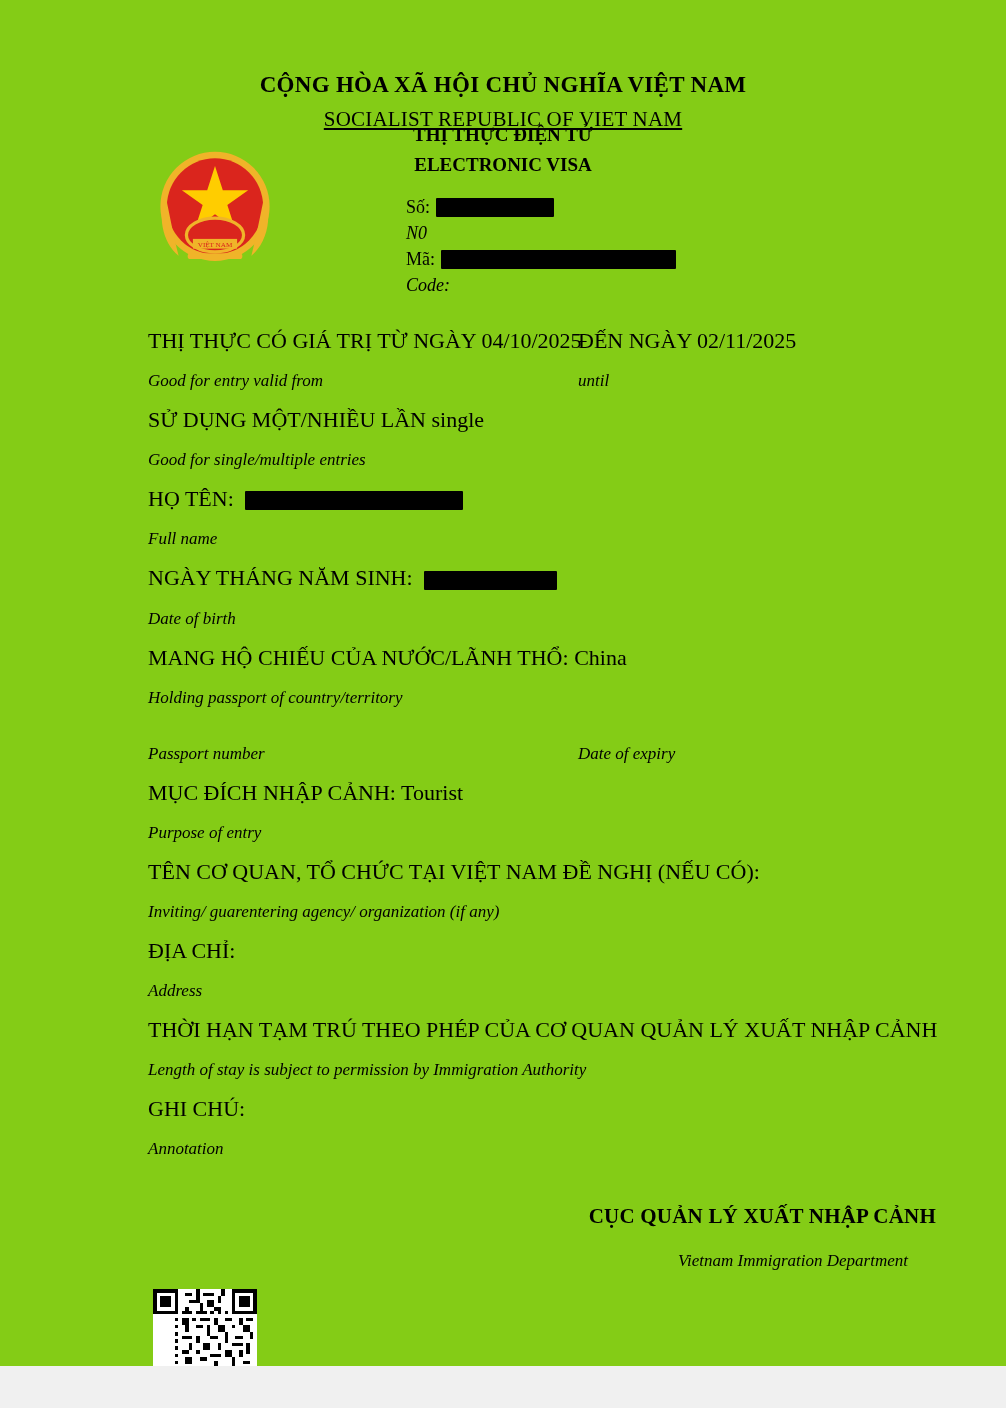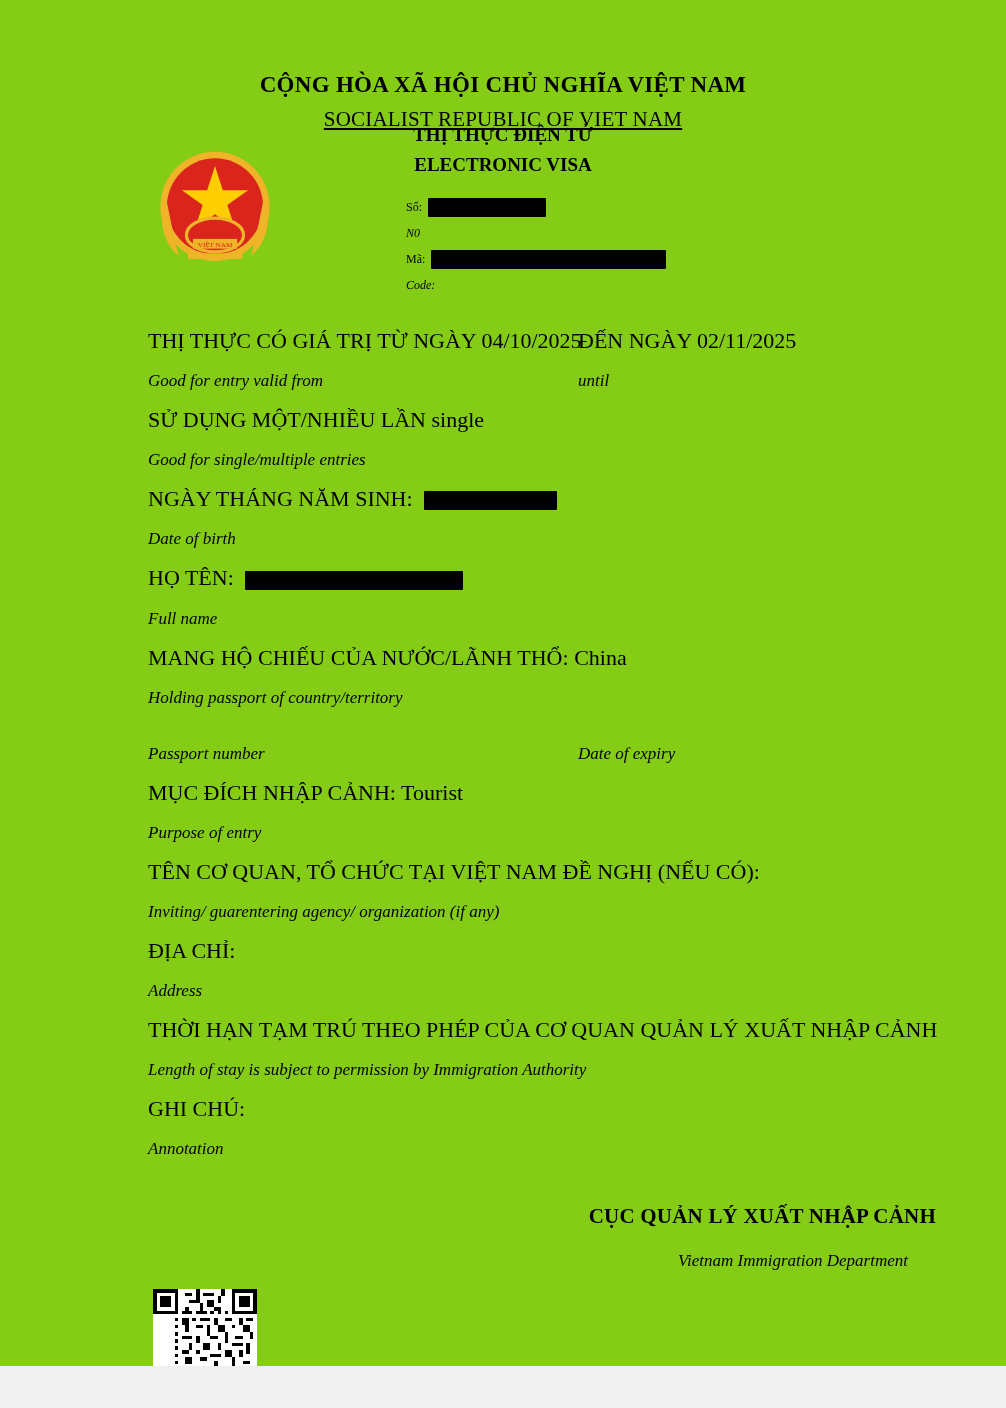--- a/index.html
+++ b/index.html
@@ -69,21 +69,21 @@
   }
   .visa-type .vt2 {
     font-size: 19px;
     font-weight: bold;
     margin-top: 8px;
   }
   .numrows {
     position: absolute;
     left: 406px;
     top: 62px;
-    font-size: 12px;
+    font-size: 18px;
   }
   .numrow {
     display: flex;
     align-items: center;
     height: 26px;
   }
   .numrow .lbl { white-space: nowrap; }
   .numrow .lbl-it { font-style: italic; }
   .redacted {
     display: inline-block;
@@ -235,32 +235,32 @@
     <div class="field">
       <div class="vn">
         <span>SỬ DỤNG MỘT/NHIỀU LẦN</span>
         <span class="val">single</span>
       </div>
       <div class="en">Good for single/multiple entries</div>
     </div>
 
     <div class="field">
       <div class="vn">
+        <span>HỌ TÊN:</span>
+        <span class="redacted" style="width:218px;"></span>
+      </div>
+      <div class="en">Full name</div>
+    </div>
+
+    <div class="field">
+      <div class="vn">
         <span>NGÀY THÁNG NĂM SINH:</span>
         <span class="redacted" style="width:133px;"></span>
       </div>
       <div class="en">Date of birth</div>
-    </div>
-
-    <div class="field">
-      <div class="vn">
-        <span>HỌ TÊN:</span>
-        <span class="redacted" style="width:218px;"></span>
-      </div>
-      <div class="en">Full name</div>
     </div>
 
     <div class="field">
       <div class="vn">
         <span>MANG HỘ CHIẾU CỦA NƯỚC/LÃNH THỔ:</span>
         <span class="val">China</span>
       </div>
       <div class="en">Holding passport of country/territory</div>
     </div>
 

